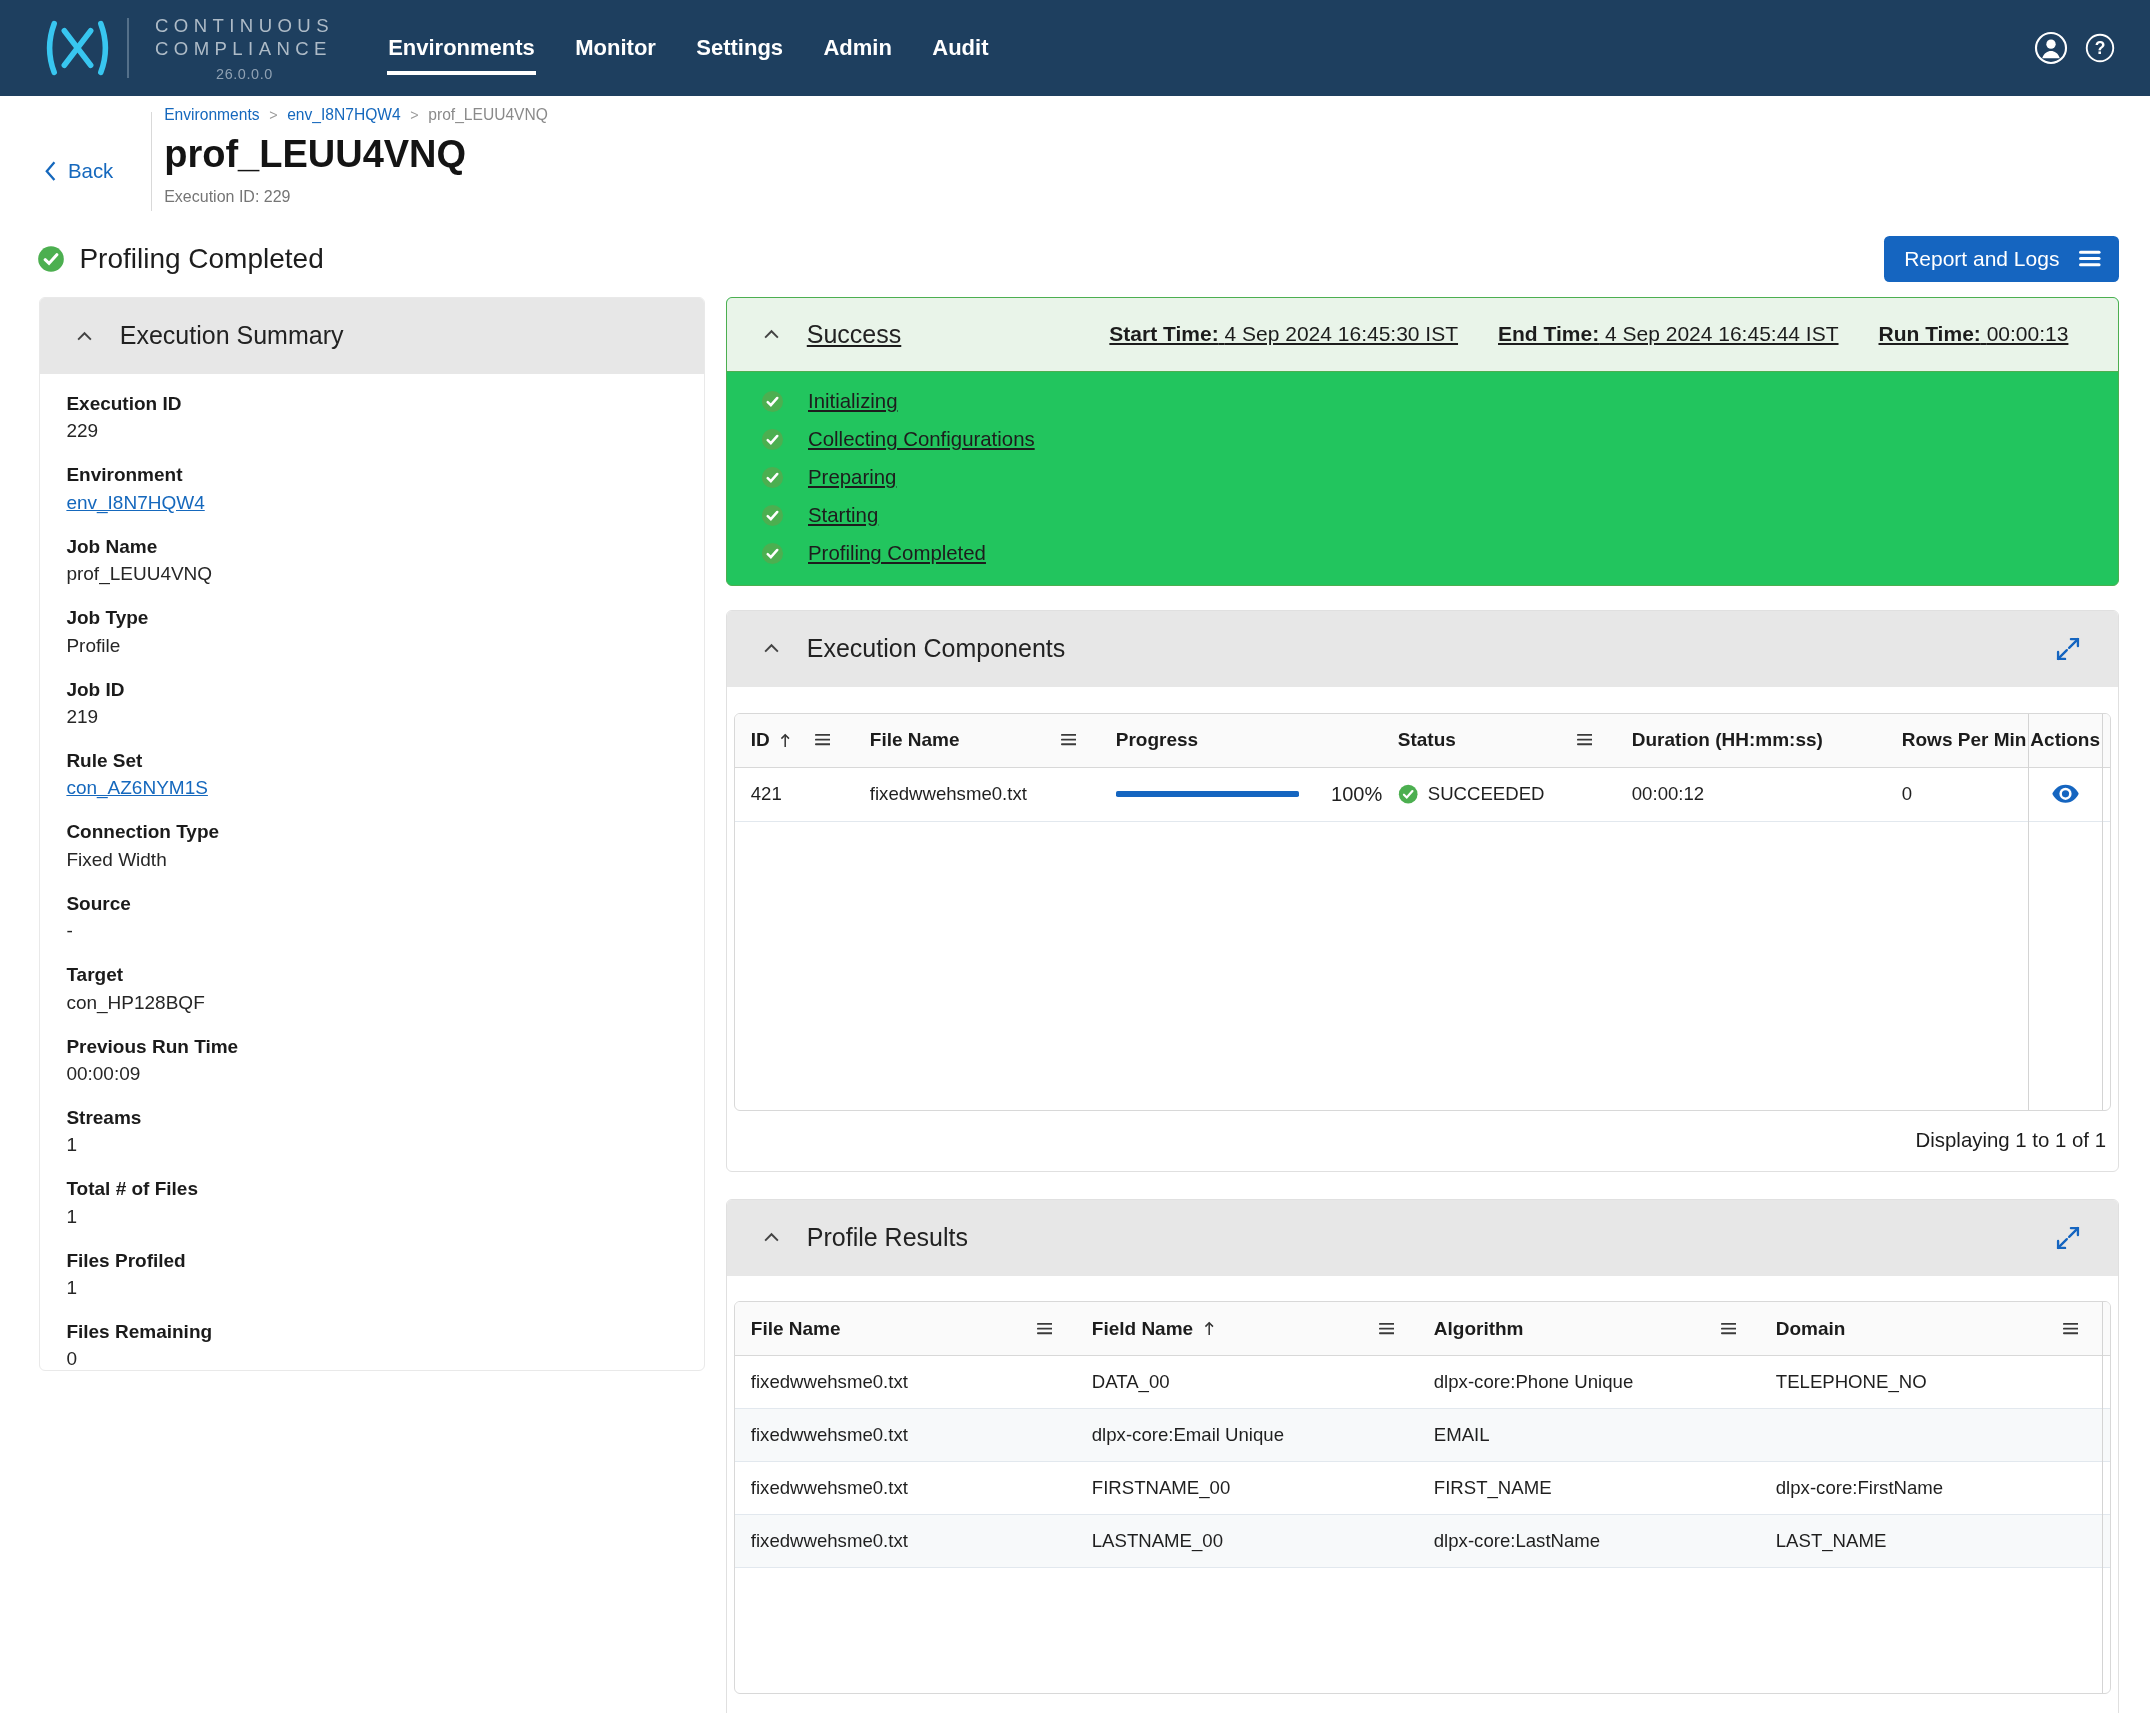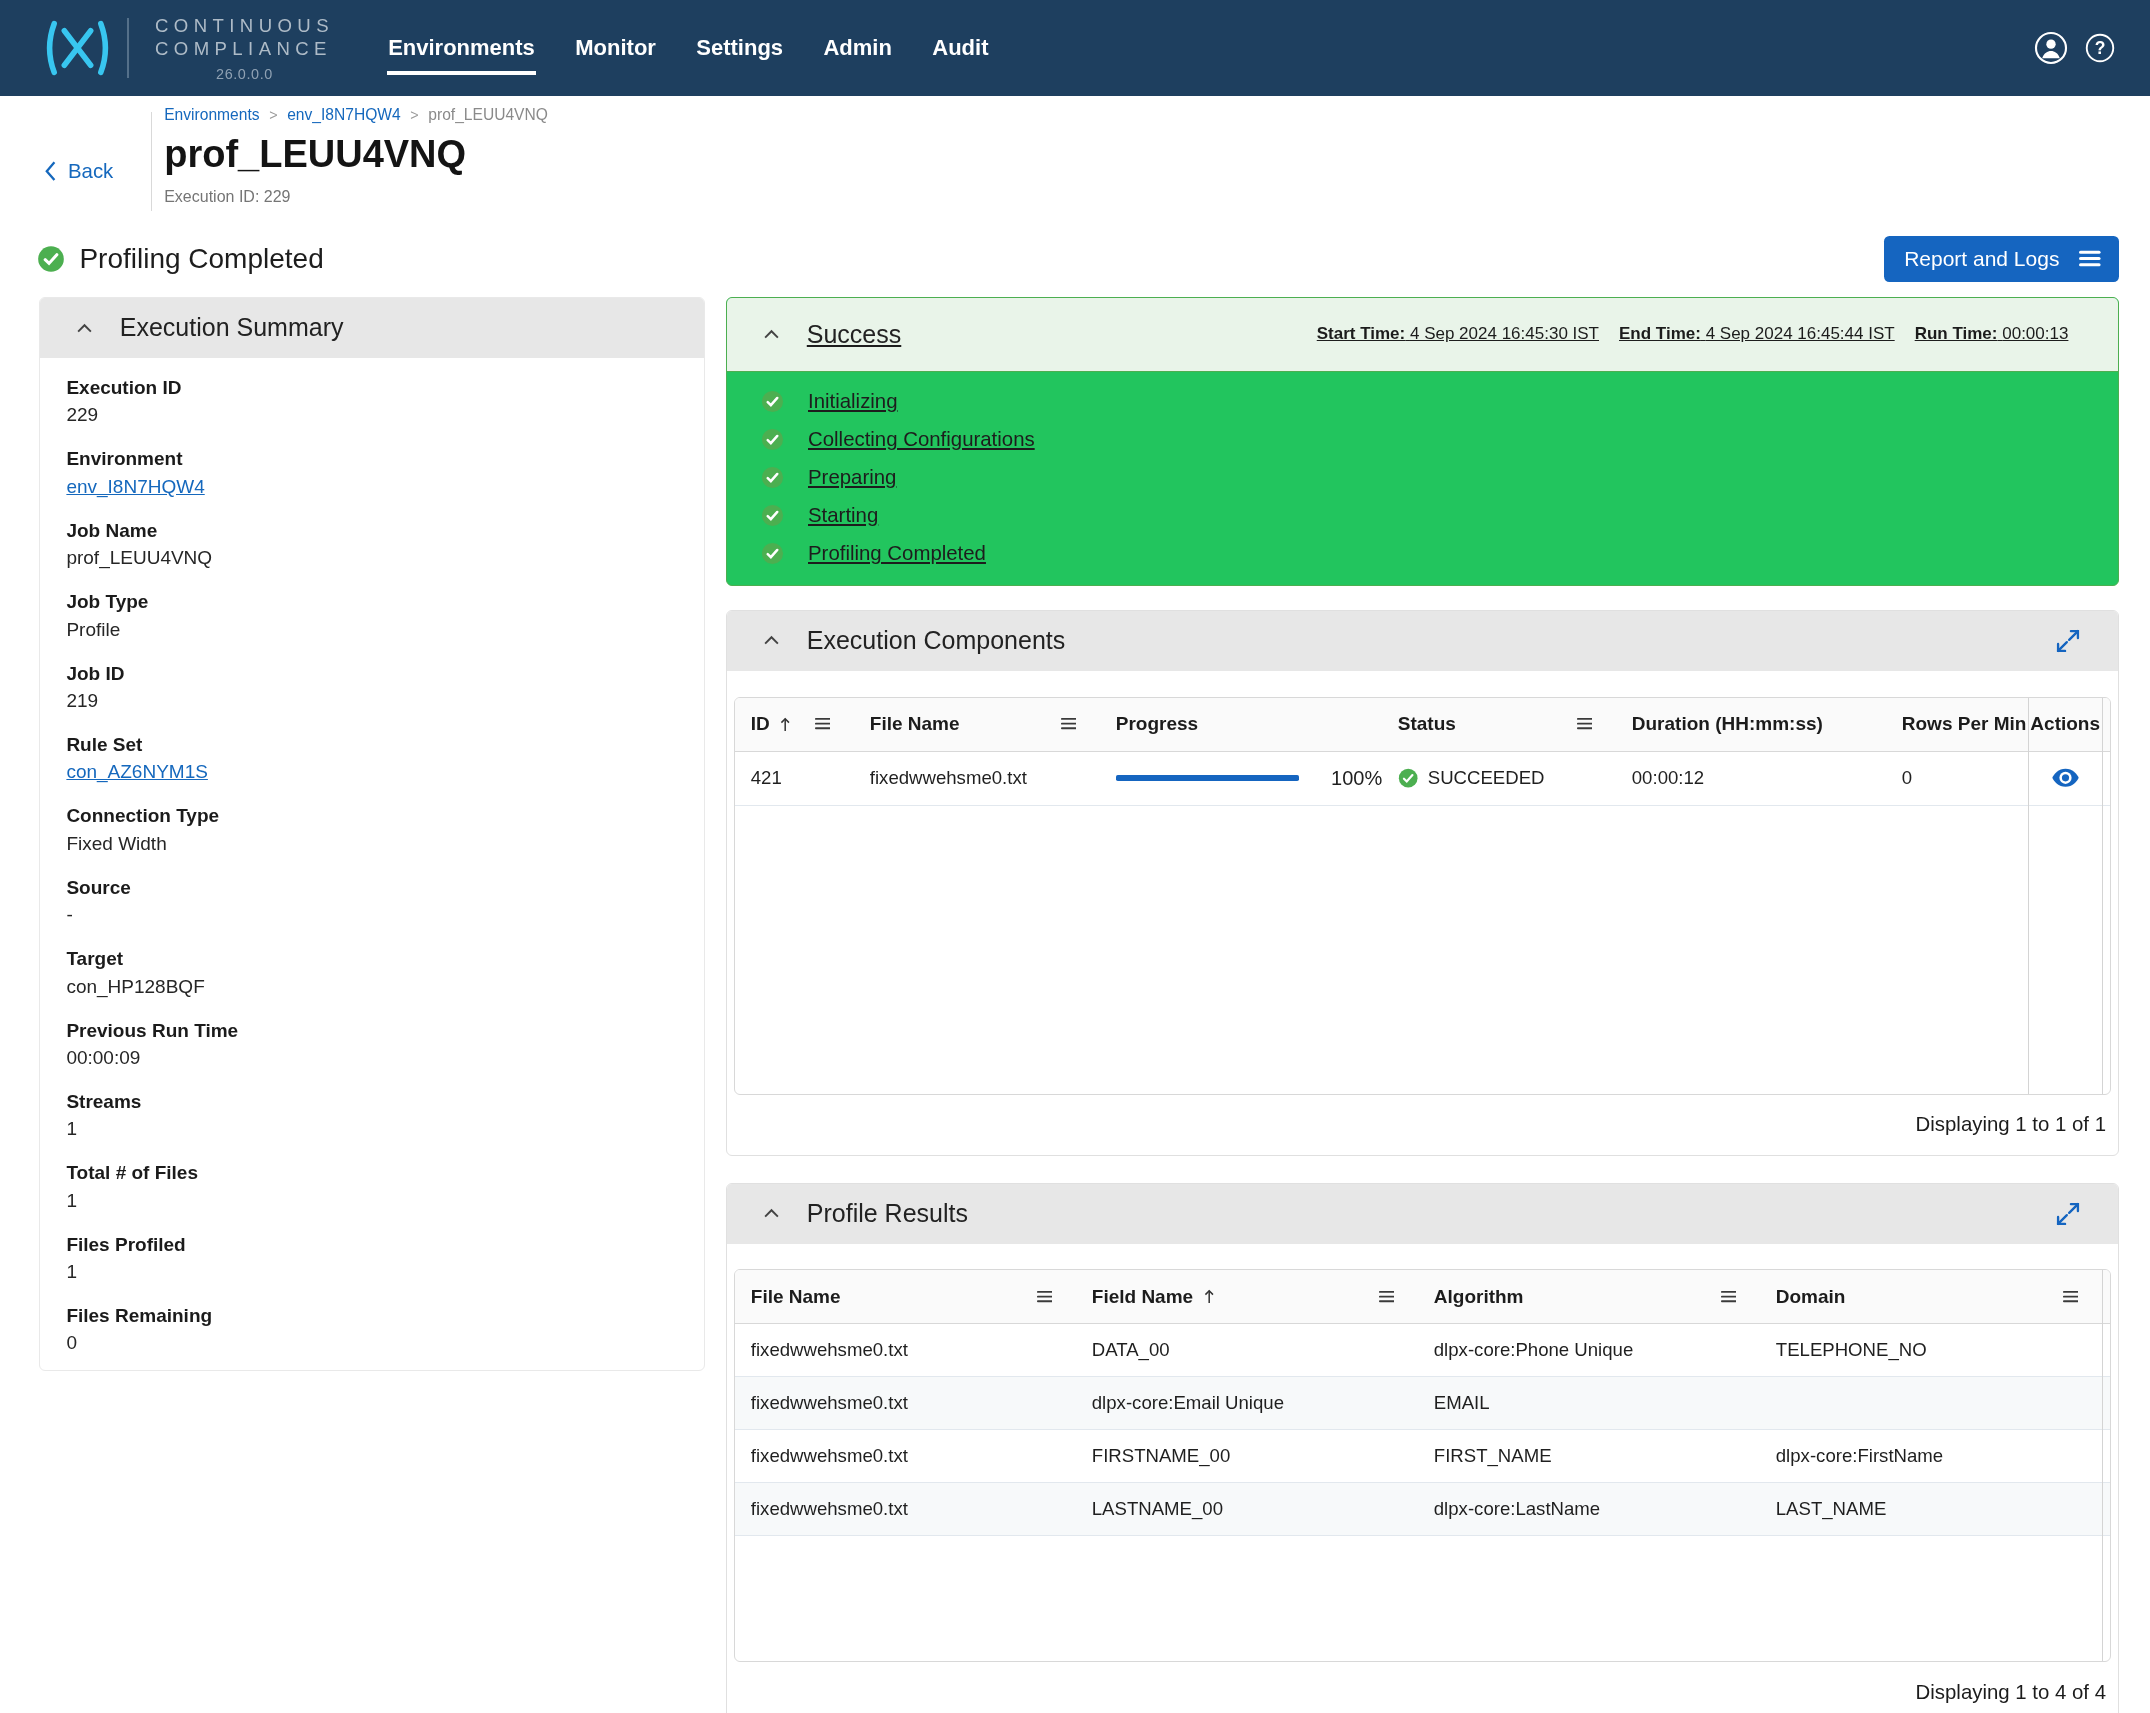--- a/index.html
+++ b/index.html
@@ -41,40 +41,40 @@
 
   
   .status-row { display:flex; align-items:center; justify-content:space-between; margin-top:24px; padding:0 32px 0 37px; height:48px; }
   .status-left { display:flex; align-items:center; gap:14.4px; }
   .status-text { font-size:28px; color:#1d1d1d; }
   .report-btn { display:flex; align-items:center; gap:20px; background:#1565c0; color:#ffffff; border:none; border-radius:5.4px; height:46px; padding:0 18px 0 20.4px; font-size:21px; font-family:inherit; cursor:pointer; }
 
   
   .main { display:flex; gap:21px; padding: 14px 32px 14.4px 39px; align-items:flex-start; }
 
-  .panel-header { height:60px; background:#e7e7e7; display:flex; align-items:center; padding:4px 34px; gap:24px; }
+  .panel-header { height:76px; background:#e7e7e7; display:flex; align-items:center; padding:4px 34px; gap:24px; }
   .panel-title { font-size:25px; color:#222222; }
   .chevron-btn { background:none; border:none; cursor:pointer; padding:2.4px; }
   .expand-btn { margin-left:auto; background:none; border:none; cursor:pointer; padding:2.4px; }
 
   
   .summary-panel { width:666px; height:1074px; border:0.6px solid #e9e9e9; border-radius:6px; overflow:hidden; background:#fff; }
   .summary-body { padding:19px 26.4px; }
   .field { margin-bottom:22px; }
   .field-label { font-size:19px; font-weight:bold; color:#1b1b1b; margin-bottom:5.4px; }
   .field-value { font-size:19px; color:#262626; }
   .field-value a, .value-link { color:#1568bd; text-decoration:underline; cursor:pointer; }
 
   .right-col { flex:1; }
 
   
   .success-panel { border:1.2px solid #4caf50; border-radius:6px; overflow:hidden; background:#22c55e;text-decoration:underline; }
   .success-header { height:74px; background:#e9f4e9; border-bottom:1.2px solid #4caf50; display:flex; align-items:center; padding:0 34px; gap:24px; }
   .success-title { font-size:25px; color:#222; }
-  .success-times { margin-left:auto; display:flex; gap:20px; font-size:17px; color:#1c1c1c; padding-right:15.6px; }
+  .success-times { margin-left:auto; display:flex; gap:40px; font-size:21px; color:#1c1c1c; padding-right:15.6px; }
   .time-label { font-weight:bold; }
   .success-body { padding:10.8px 0 12px; }
   .step { height:38px; display:flex; align-items:center; gap:24px; padding-left:34px; }
   .step-text { font-size:20.4px; color:#1d1d1d; }
 
   
   .grid-panel { margin-top:24px; border:0.6px solid #e0e0e0; border-radius:6px; overflow:hidden; background:#fff; }
   .grid-panel.profile { margin-top:27px; }
   .grid-body { padding:7.8px 7.2px 0;margin-top:18px; }
   .grid-box { border:0.6px solid #d8d8d8; border-radius:6px; position:relative; overflow:hidden; background:#fff; }

